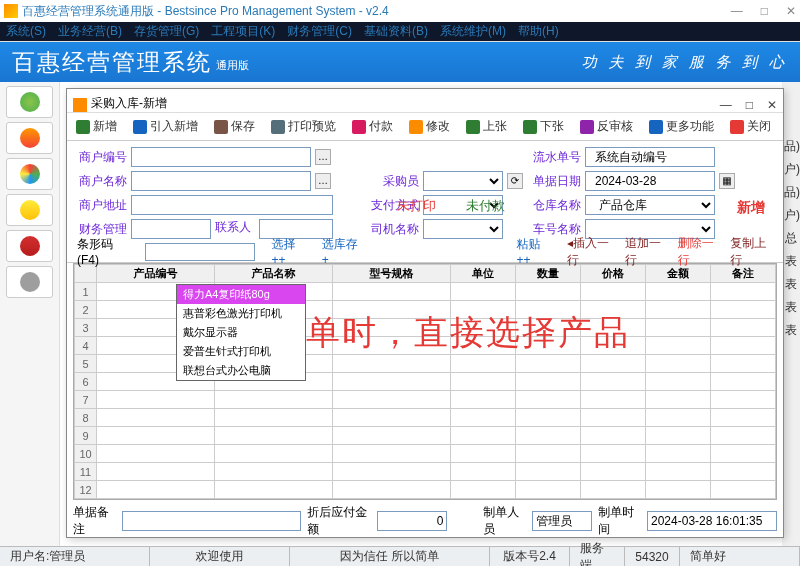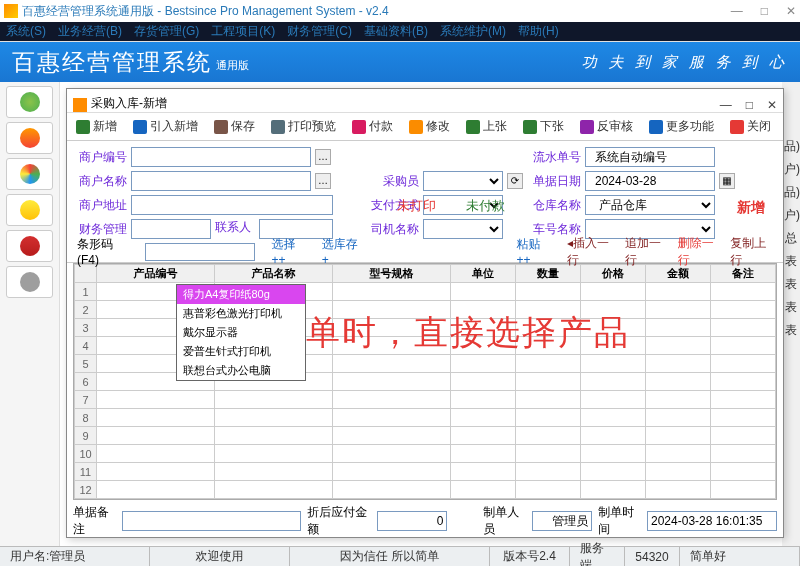--- a/index.html
+++ b/index.html
@@ -392,21 +392,21 @@
         </table>
     </div>
   </div>
 
   <div class="dlg-foot">
     <label>单据备注</label>
     <input style="width: 200px;">
     <label>折后应付金额</label>
     <input style="width: 70px; text-align: right;" value="0">
     <label style="margin-left:30px">制单人员</label>
-    <input style="width: 60px; text-align: right;" readonly="" value="管理员">
+    <input style="width: 60px;" readonly="" value="管理员">
     <label>制单时间</label>
     <input style="width: 130px;" readonly="" value="2024-03-28 16:01:35">
   </div>
 </div>
 
 <div class="dropdown" id="dropdown">
     <div class="sel">得力A4复印纸80g</div>
     <div>惠普彩色激光打印机</div>
     <div>戴尔显示器</div>
     <div>爱普生针式打印机</div>

